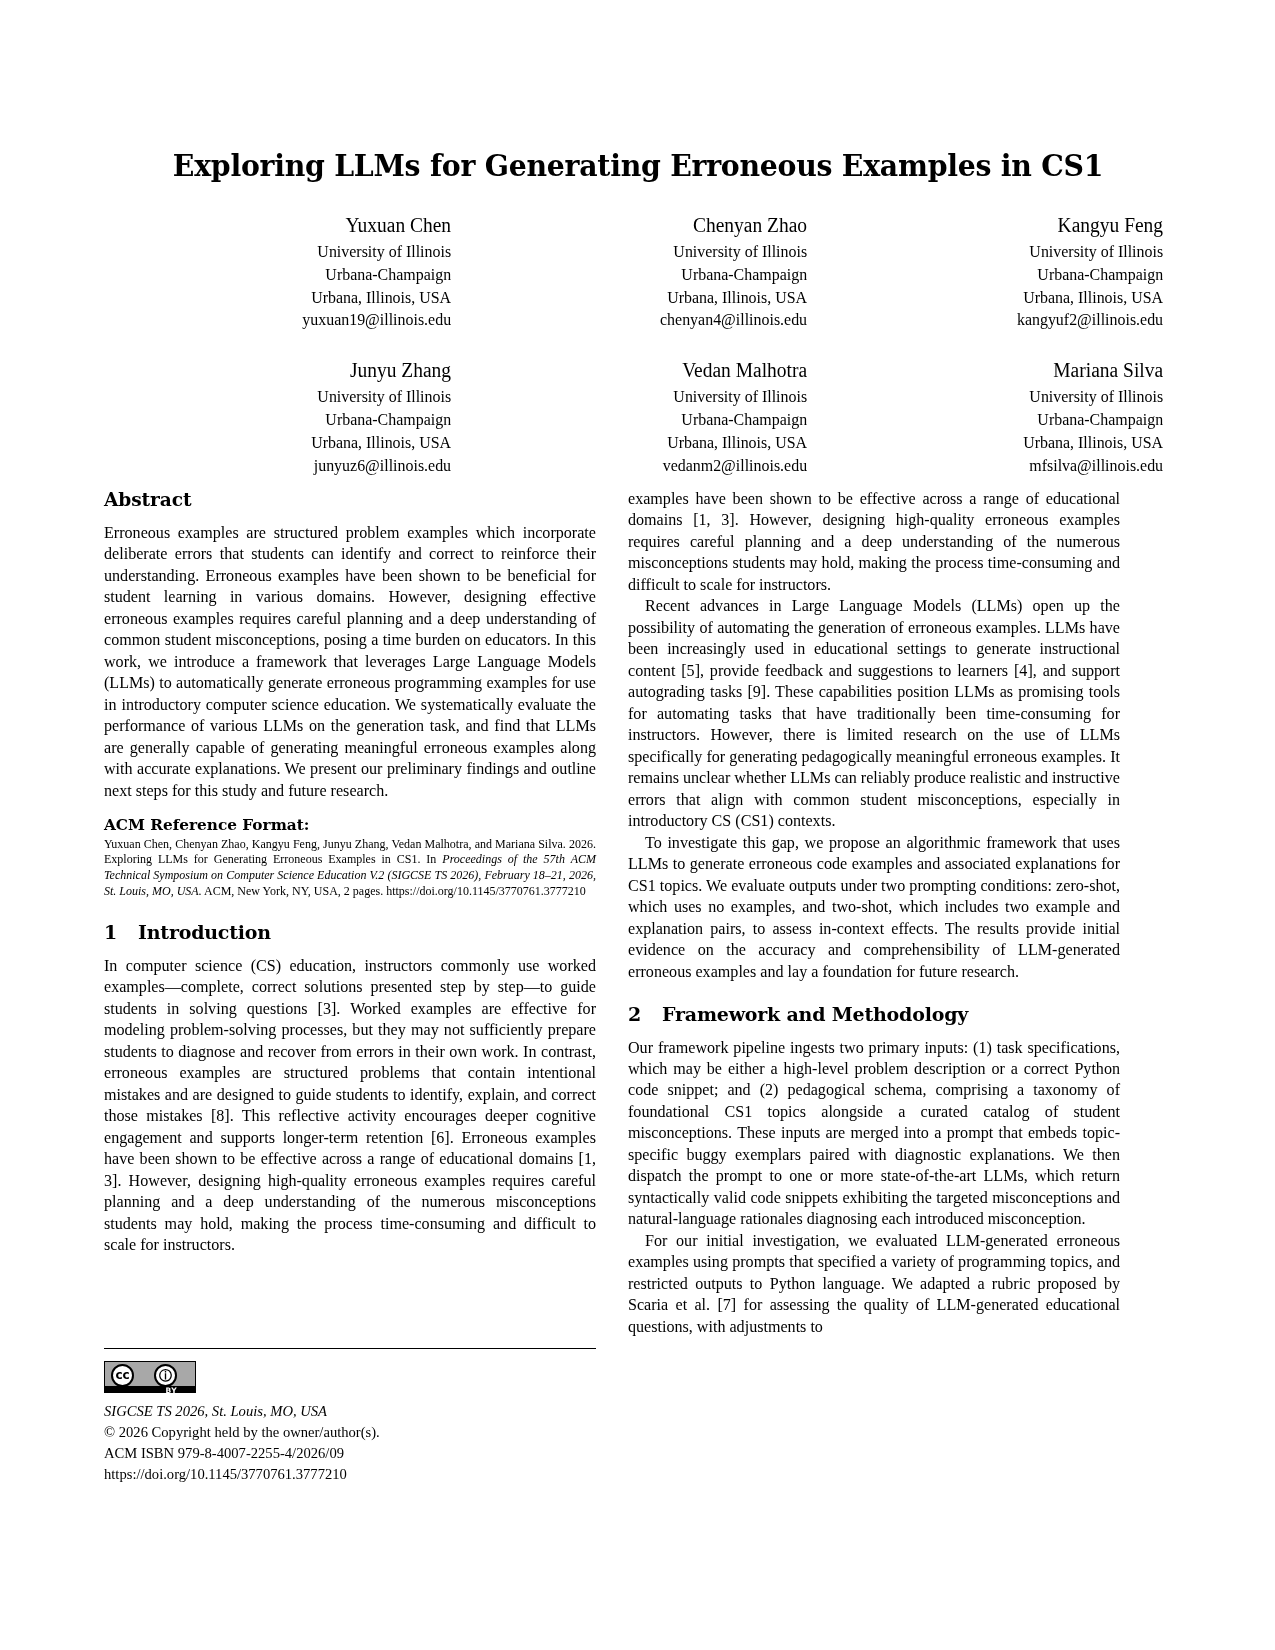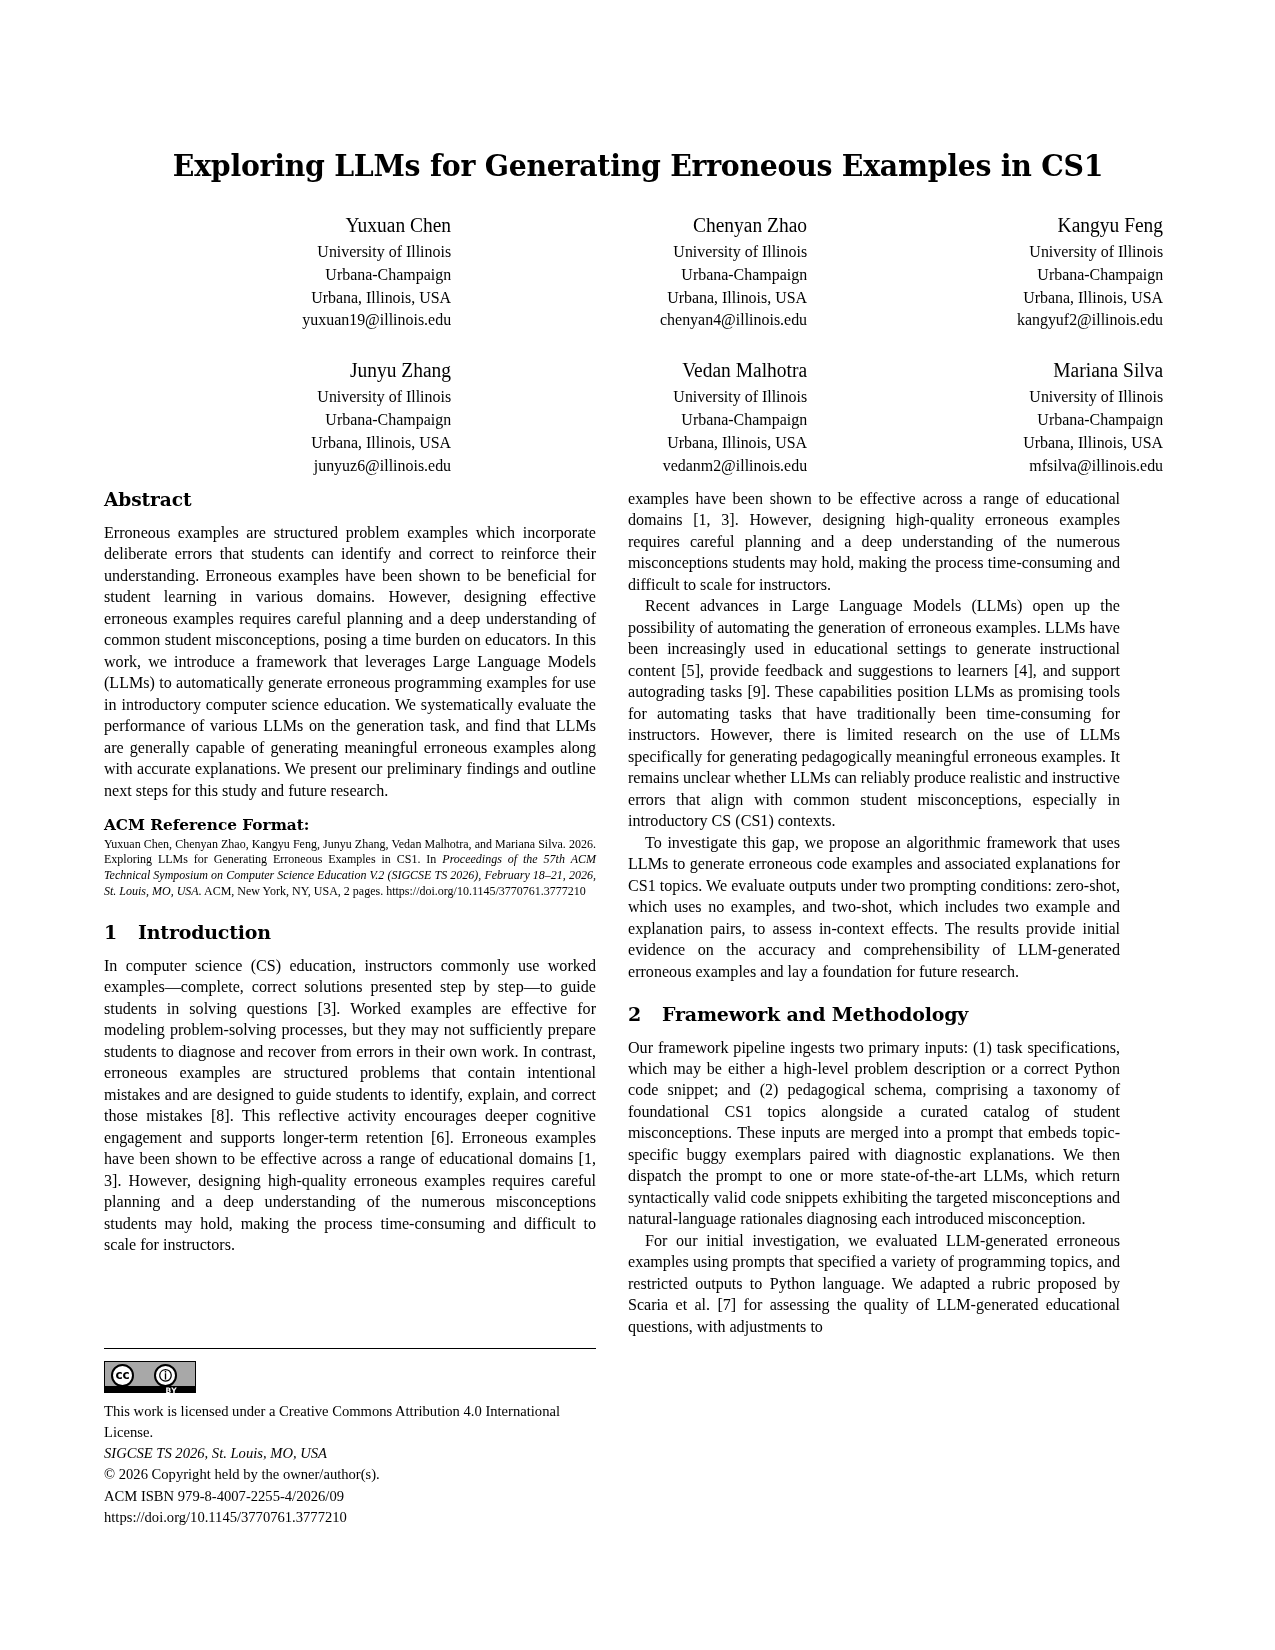--- a/index.html
+++ b/index.html
@@ -287,21 +287,20 @@
 
   <div class="footer">
     <div class="footer-rule"></div>
     <div class="cc-badge">
       <div class="inner"></div>
       <div class="cc-circle c1">cc</div>
       <div class="cc-circle c2">ⓘ</div>
       <div class="cc-by-text">BY</div>
     </div>
     <div class="footer-text">
-      <div>This work is licensed under a Creative Commons Attribution 4.0 International License.</div>
       <div class="it">SIGCSE TS 2026, St. Louis, MO, USA</div>
       <div>© 2026 Copyright held by the owner/author(s).</div>
       <div>ACM ISBN 979-8-4007-2255-4/2026/09</div>
       <div>https://doi.org/10.1145/3770761.3777210</div>
     </div>
   </div>
 
 </div>
 
 </body></html>

